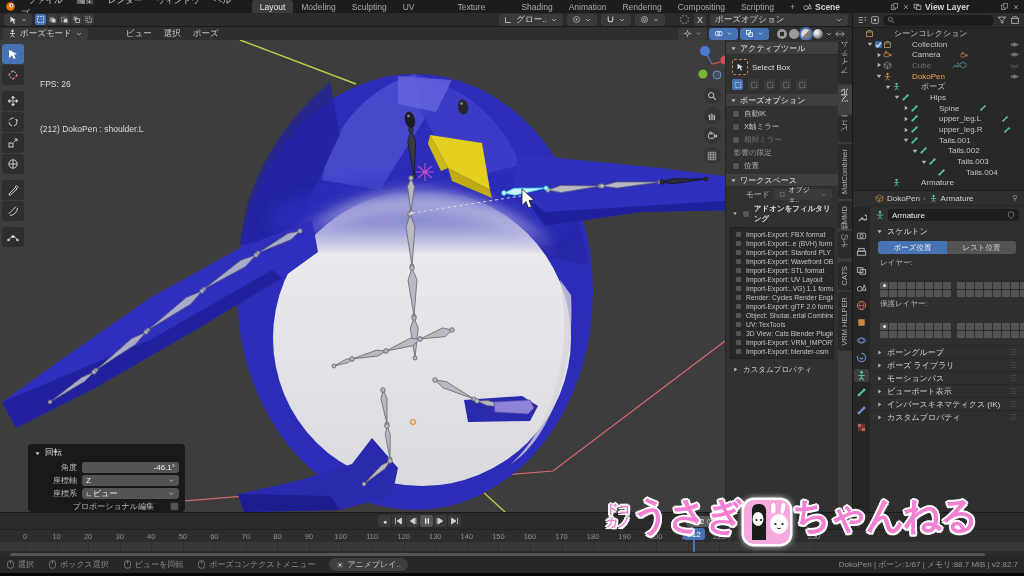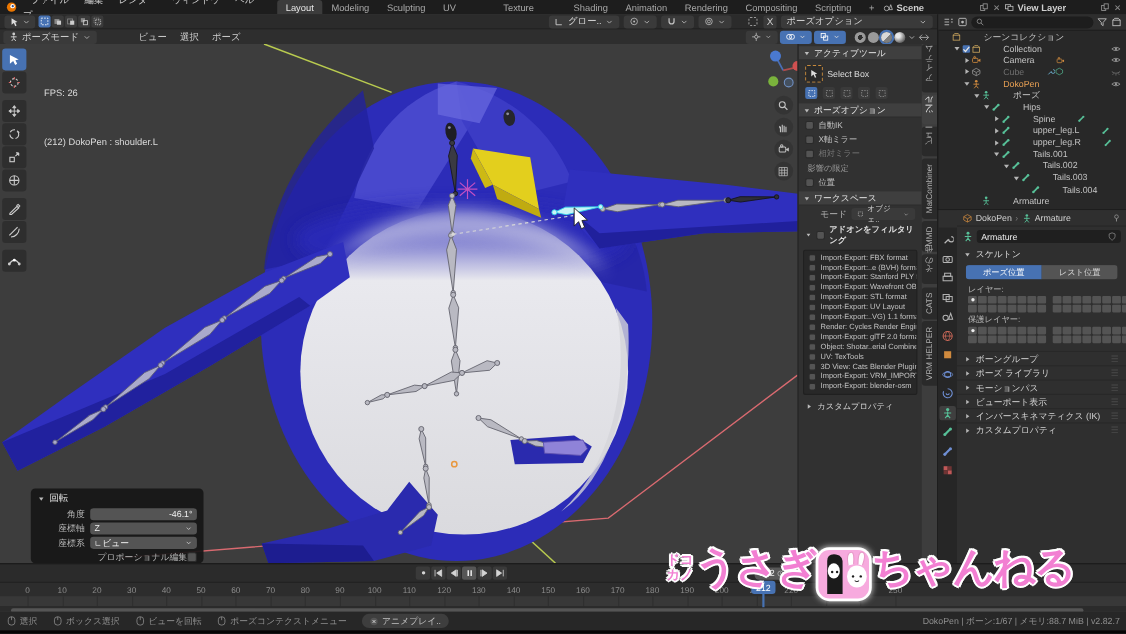--- a/index.html
+++ b/index.html
@@ -47,21 +47,21 @@
   #vp-info { left:40px; top:20px; color:#dcdcdc; font-size:8.5px; line-height:15px; white-space:pre; }
 
   
   #opanel { left:28px; top:417px; width:157px; height:68px; background:rgba(23,23,23,.93); border-radius:4px; padding:3px 6px; color:#cfcfcf; }
   #opanel .hdr { font-size:8.5px; color:#e2e2e2; display:flex; gap:4px; align-items:center; margin-bottom:3px; }
   .op-row { display:flex; align-items:center; margin-bottom:2px; }
   .op-label { width:48px; text-align:right; padding-right:5px; font-size:8px; color:#b8b8b8; }
   .op-field { flex:1; background:#545454; border-radius:3px; height:11px; font-size:8px; color:#f0f0f0; display:flex; align-items:center; padding:0 4px; }
   .op-field.val { justify-content:flex-end;padding-left:26px; }
   .op-field .cv { margin-left:auto; }
-  .op-prop { display:flex; justify-content:flex-end; align-items:center; gap:0; font-size:8px; color:#b8b8b8; }
+  .op-prop { display:flex; justify-content:flex-end; align-items:center; gap:16px; font-size:8px; color:#b8b8b8; }
   .chk { width:9px; height:9px; background:#545454; border:1px solid #2a2a2a; border-radius:2px; flex:0 0 auto; }
 
   
   #npanel { left:725px; top:13px; width:113px; height:472px; background:#313131; border-left:1px solid #242424; color:#cfcfcf; overflow:hidden; }
   .np-hdr { height:13px; background:#3f3f3f; display:flex; align-items:center; gap:3px; padding:0 4px; font-size:8px; color:#e5e5e5; border-bottom:1px solid #2a2a2a; margin-top:2px; }
   .np-row { display:flex; align-items:center; gap:4px; padding:2px 6px; font-size:8px; }
   .np-check { display:flex; align-items:center; gap:4px; padding:1.5px 6px; font-size:7.5px; color:#c4c4c4; }
   .np-check .chk { width:8px; height:8px; }
   #addon-list { margin:2px 4px; background:#282828; border:1px solid #202020; border-radius:2px; padding:2px 0; }
   #addon-list .np-check { padding:1px 4px; font-size:6.8px; white-space:nowrap; overflow:hidden; }
@@ -91,21 +91,21 @@
   .ptab.active { background:#3f3f3f; }
   #prop-body { position:absolute; left:17px; top:0; right:0; bottom:0; }
   #prop-crumb { height:15px; display:flex; align-items:center; gap:3px; padding:0 5px; font-size:8px; color:#d0d0d0; background:#2f2f2f; border-bottom:1px solid #262626; }
   #prop-data-row { display:flex; align-items:center; gap:3px; padding:3px 5px; }
   #prop-name { flex:1; background:#1f1f1f; border-radius:3px; height:12px; font-size:8px; color:#ececec; display:flex; align-items:center; padding:0 4px; gap:3px; }
   .p-sec { display:flex; align-items:center; gap:4px; font-size:8px; color:#dcdcdc; padding:2px 6px; }
   .seg { display:flex; margin:2px 8px; height:13px; border-radius:3px; overflow:hidden; }
   .seg > div { flex:1; display:flex; align-items:center; justify-content:center; font-size:7.5px; }
   .seg .on { background:#4772b3; color:#fff; }
   .seg .off { background:#545454; color:#d8d8d8; }
-  .lay-label { font-size:7.5px; color:#b8b8b8; padding:2px 10px 1px; }
+  .lay-label { font-size:7.5px; color:#b8b8b8; padding:2px 10px 14px; }
   .lay-wrap { display:flex; gap:6px; padding:0 10px; }
   .lay-grid { display:grid; grid-template-columns:repeat(8,8px); grid-auto-rows:7px; gap:1px; }
   .lay-cell { background:#545454; border-radius:1px; position:relative; }
   .lay-cell.dot::after { content:""; position:absolute; left:2.5px; top:2px; width:3px; height:3px; border-radius:50%; background:#ececec; }
   .p-fold { display:flex; align-items:center; gap:4px; font-size:8px; color:#d3d3d3; height:13px; padding:0 6px; border-top:1px solid #282828; }
   .p-fold .grip { margin-left:auto; color:#4a4a4a; letter-spacing:1px; }
 
   
   #timeline { left:0; top:512px; width:1024px; height:44px; background:#2b2b2b; border-top:1px solid #1a1a1a; }
   #tl-header { height:16px; display:flex; align-items:center; padding:0 4px; }

